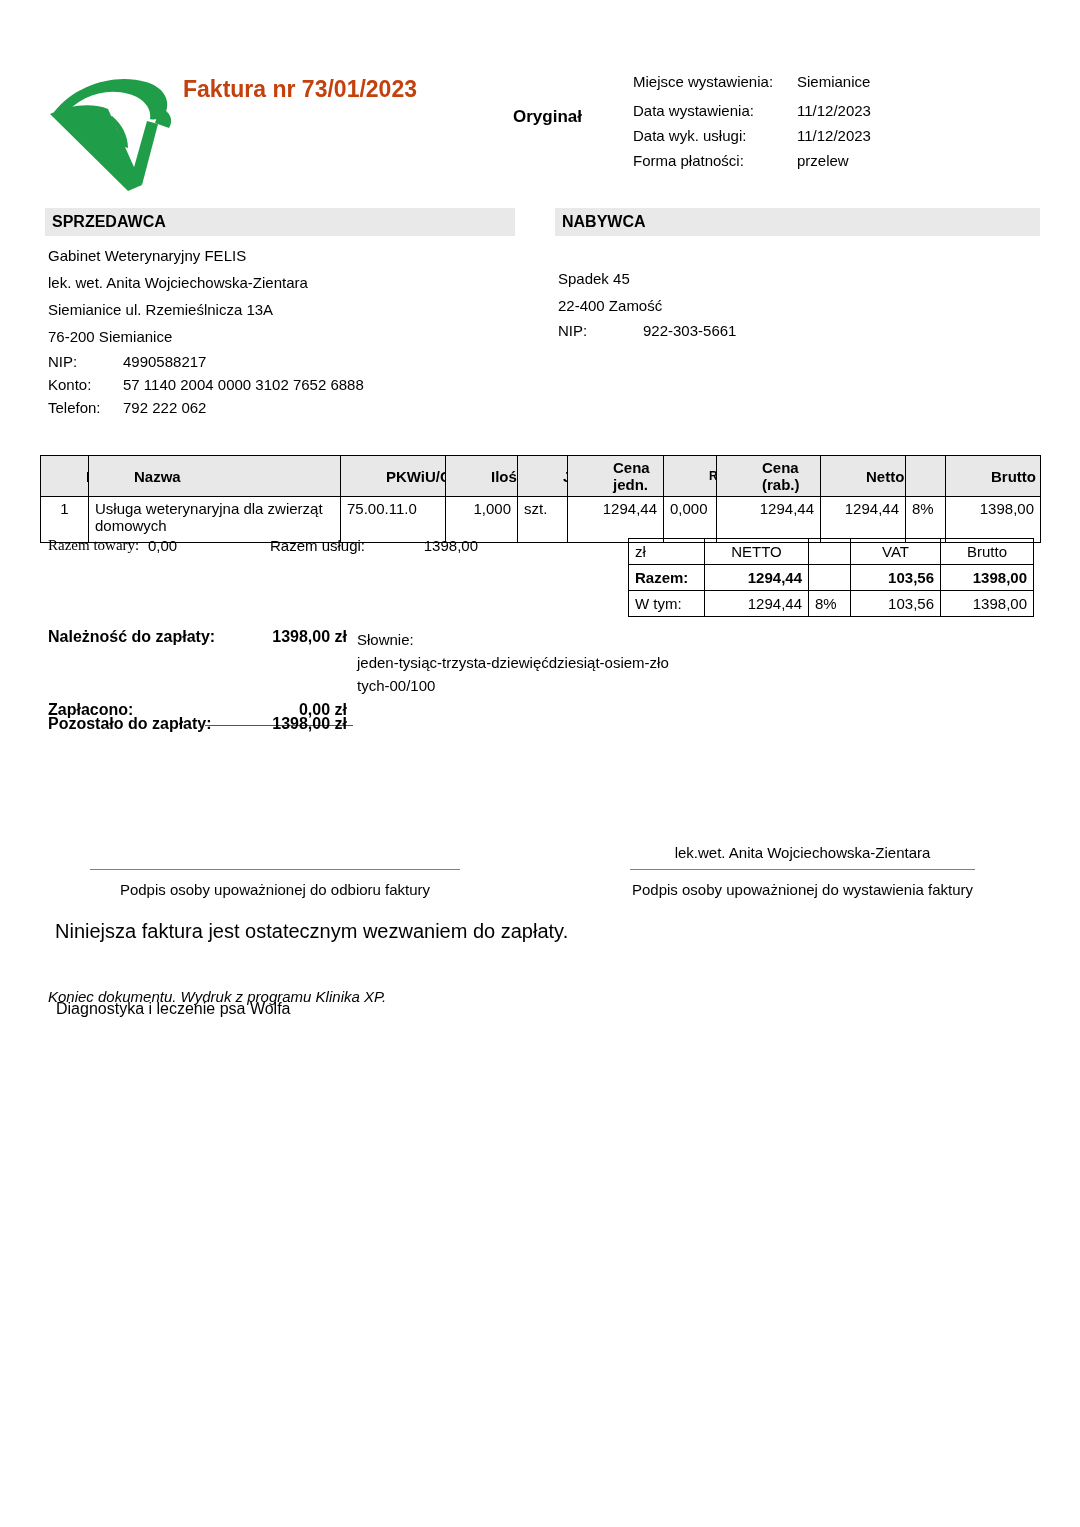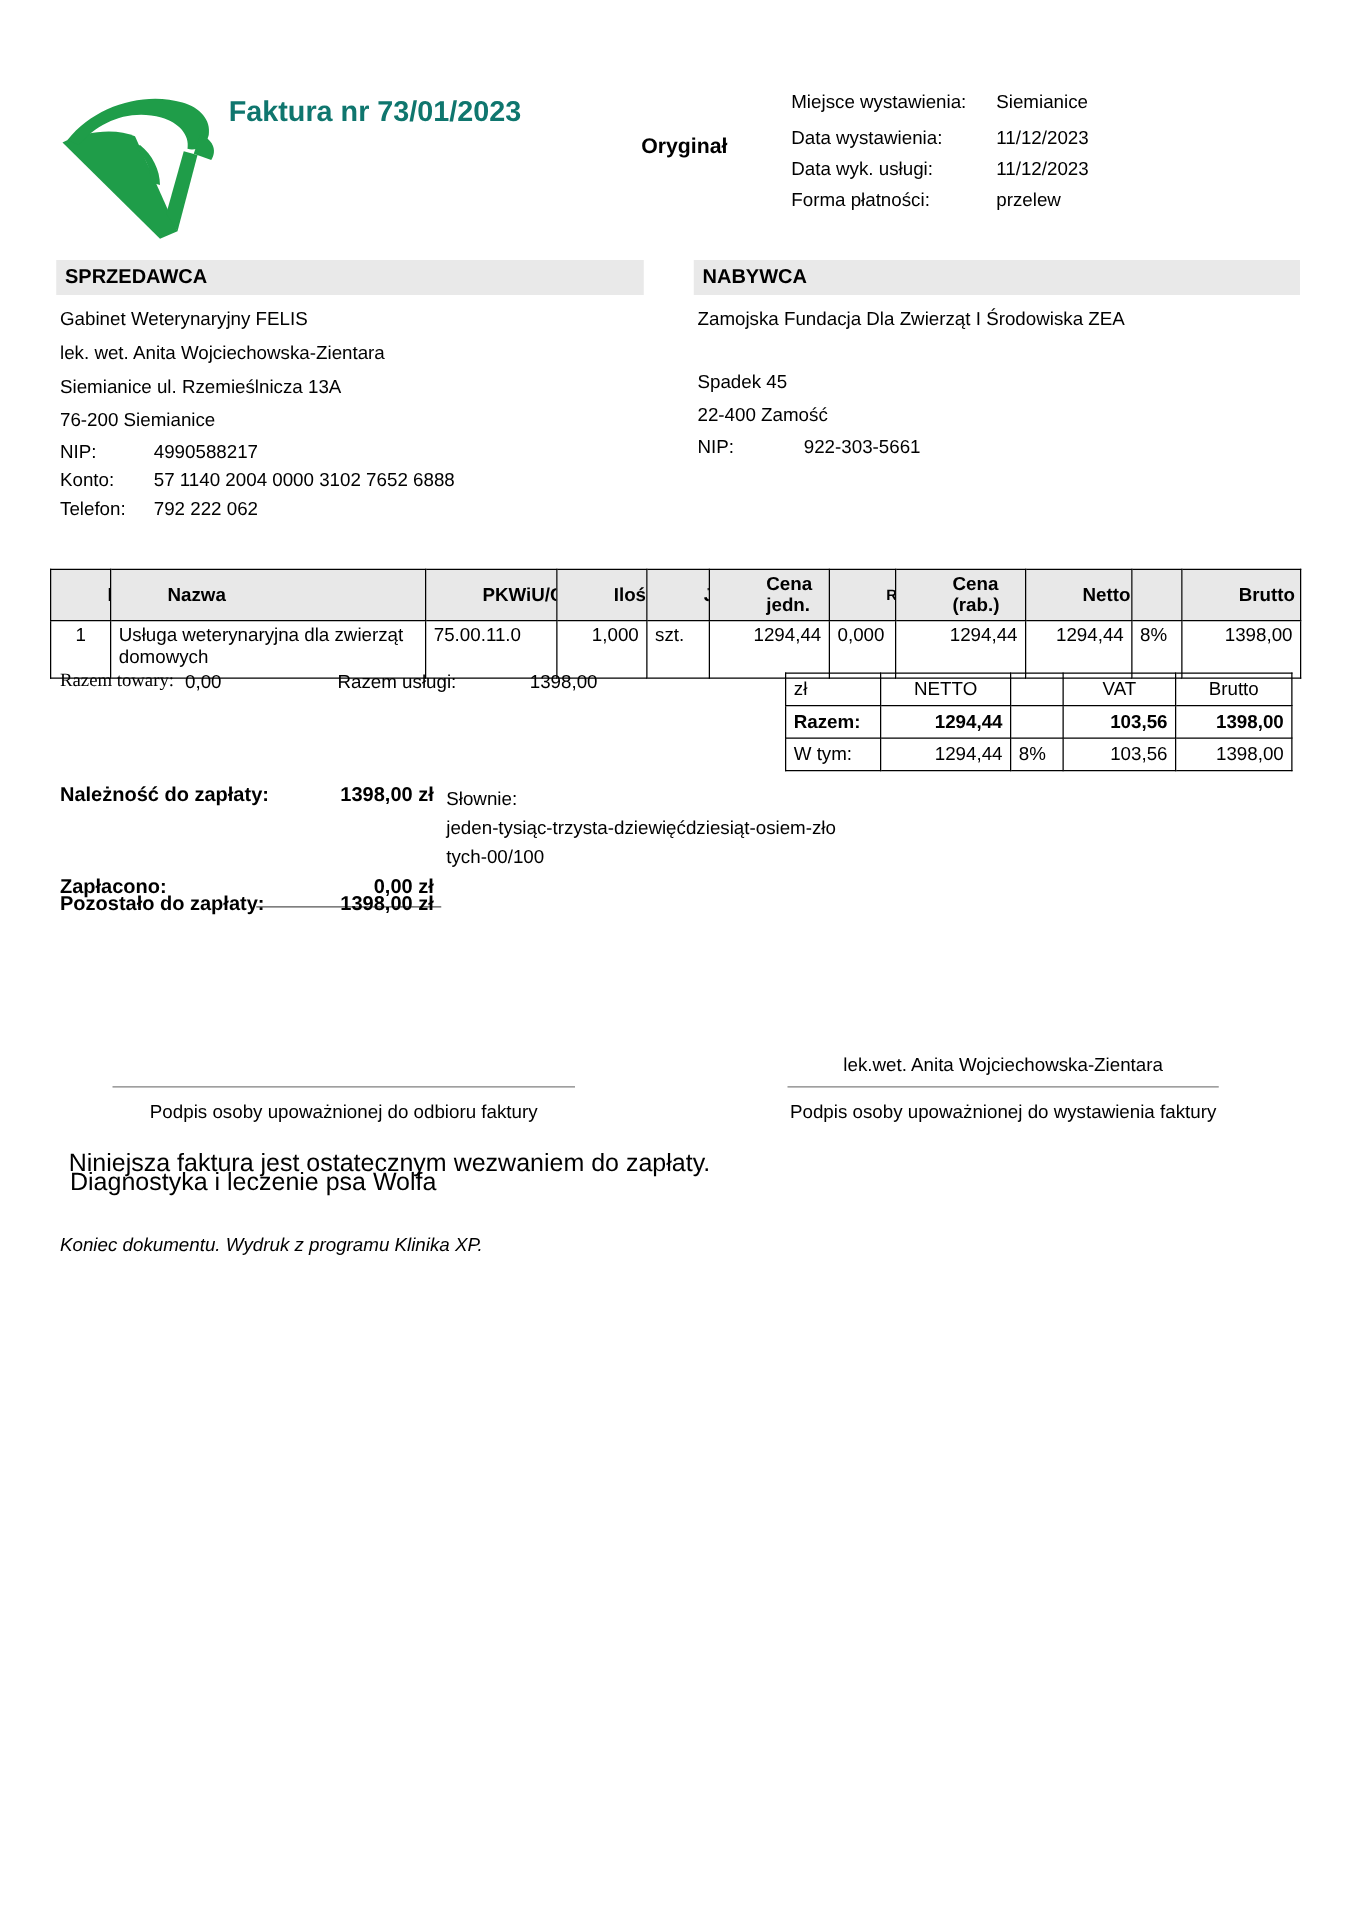--- a/index.html
+++ b/index.html
@@ -5,21 +5,21 @@
   * { margin:0; padding:0; box-sizing:border-box; }
   html,body { background:#fff; }
   .page {
     position:relative; width:1080px; height:1527px; background:#ffffff;
     font-family:"Liberation Sans", sans-serif; color:#000; overflow:hidden;
   }
   .abs { position:absolute; }
 
   
   .logo { left:42px; top:70px; width:150px; height:125px; }
-  .title { left:183px; top:76px; font-size:23px; font-weight:bold; color:#0f766e; }
+  .title { left:183px; top:76px; font-size:23px; font-weight:bold; color:#c2410c; }
   .copy-label { left:513px; top:107px; font-size:17px; font-weight:bold; }
   .meta { left:633px; top:73px; width:420px; font-size:15px; }
   .meta-row { height:25px; }
   .meta-row.first { margin-bottom:4px; }
   .meta-label { display:inline-block; width:164px; }
 
   
   .section-bar { height:28px; background:#e9e9e9; font-size:16px; font-weight:bold;
                  line-height:28px; padding-left:7px; }
   .bar-seller { left:45px; top:208px; width:470px; }
@@ -70,21 +70,21 @@
   .issuer-name { left:630px; top:844px; width:345px; text-align:center; font-size:15px; }
   .sig-line { border-top:1px solid #808080; }
   .sig-line-left { left:90px; top:869px; width:370px; }
   .sig-line-right { left:630px; top:869px; width:345px; }
   .sig-caption { font-size:15px; text-align:center; line-height:23px; }
   .sig-caption-left { left:90px; top:878px; width:370px; }
   .sig-caption-right { left:630px; top:878px; width:345px; }
 
   
   .warning { left:55px; top:920px; font-size:20px; }
-  .note { left:56px; top:935px; font-size:20px; }
+  .note { left:56px; top:1000px; font-size:16px; }
   .endnote { left:48px; top:988px; font-size:15px; font-style:italic; }
 </style>
 </head>
 <body>
 
 <div class="page">
 
   <div class="abs logo">
     <svg width="150" height="125" viewBox="0 0 150 125" aria-hidden="true">
       <g fill="#1f9d49">
@@ -127,21 +127,20 @@
     </div>
     <div class="kv">
       <span class="k">Konto:</span><span>57 1140 2004 0000 3102 7652 6888</span>
     </div>
     <div class="kv">
       <span class="k">Telefon:</span><span>792 222 062</span>
     </div>
   </div>
 
   <div class="abs addr addr-buyer">
-    <div class="addr-line">Zamojska Fundacja Dla Zwierząt I Środowiska ZEA</div>
     <div class="addr-gap"></div>
     <div class="addr-line">Spadek 45</div>
     <div class="addr-line">22-400 Zamość</div>
     <div class="kv">
       <span class="k-wide">NIP:</span><span>922-303-5661</span>
     </div>
   </div>
 
   <div class="abs items">
     <table>

